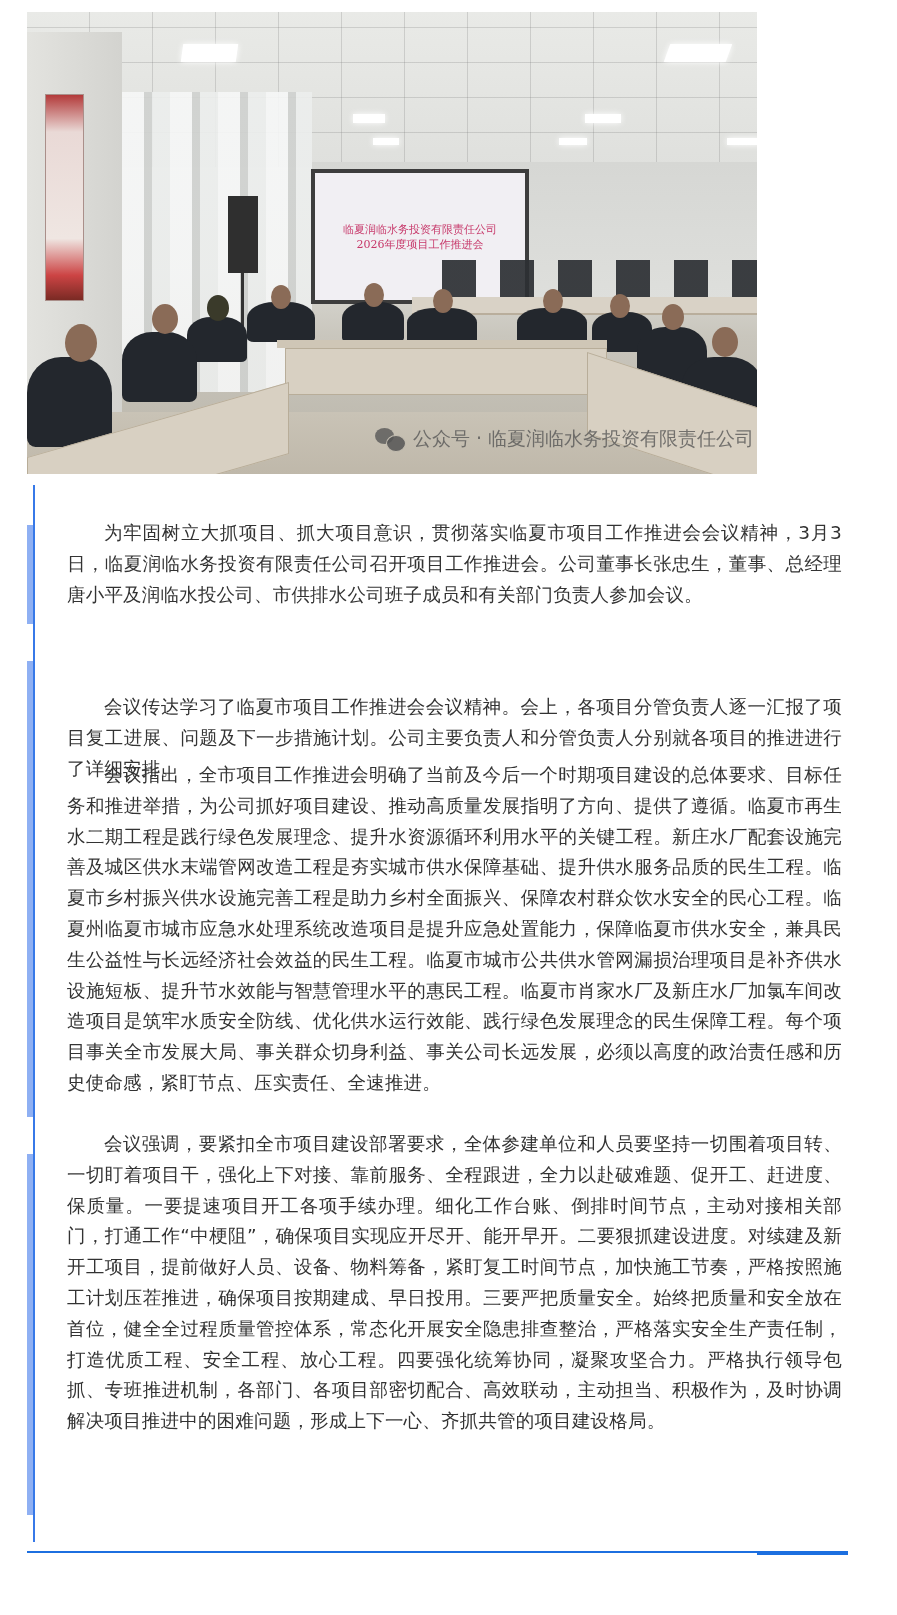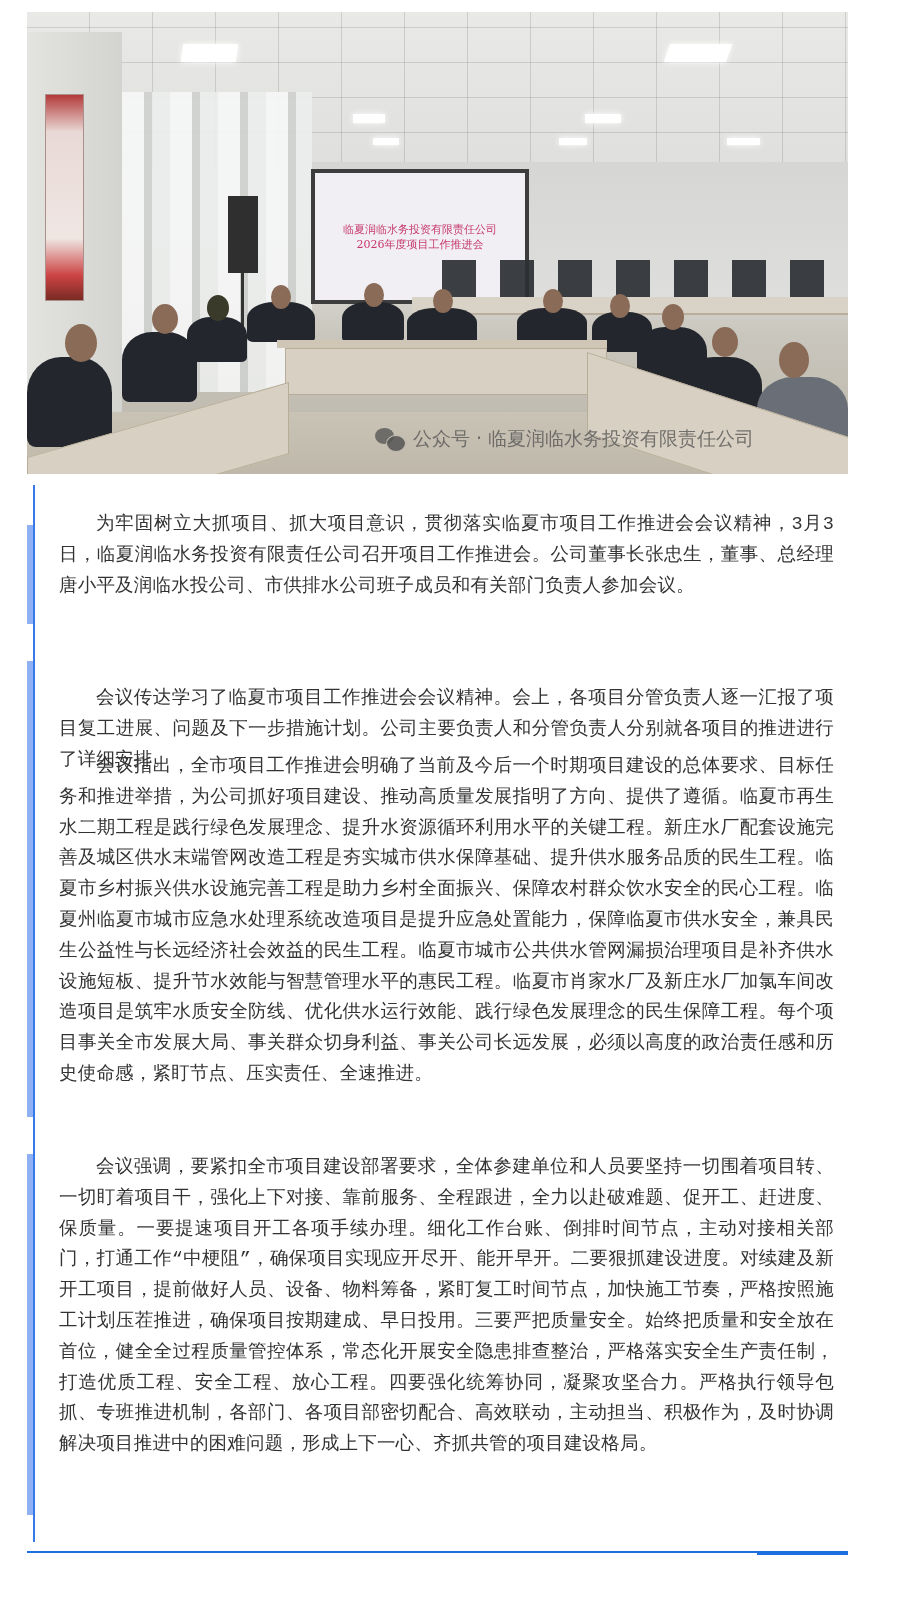--- a/index.html
+++ b/index.html
@@ -1,20 +1,20 @@
 <!DOCTYPE html>
 <html><head>
 <meta charset="utf-8">
 <style>
   html, body { margin:0; padding:0; background:#ffffff; }
   body { width:897px; height:1615px; position:relative; overflow:hidden;
          font-family:"DejaVu Sans","Liberation Sans",sans-serif; color:#333333; }
 
   
-  .photo { position:absolute; left:27px; top:12px; width:821px; height:462px; overflow:hidden;
+  .photo { position:absolute; left:27px; top:12px; width:730px; height:462px; overflow:hidden;
            background:linear-gradient(#d9dbd8 0%, #e6e7e4 30%, #dcdcd7 55%, #c9c6bd 70%, #b9b4a8 100%); }
   .ceiling { position:absolute; left:0; top:0; width:100%; height:155px;
              background:
                repeating-linear-gradient(90deg, rgba(0,0,0,0) 0 62px, rgba(120,120,120,.25) 62px 63px),
                repeating-linear-gradient(0deg, rgba(0,0,0,0) 0 34px, rgba(120,120,120,.25) 34px 35px),
                linear-gradient(#e9eae7,#dfe0dd); }
   .light { position:absolute; background:#ffffff; box-shadow:0 0 6px #fff; }
   .leftwall { position:absolute; left:0; top:20px; width:95px; height:442px; background:linear-gradient(90deg,#e3e3df,#d3d3cf); }
   .windows { position:absolute; left:95px; top:80px; width:190px; height:300px;
              background:repeating-linear-gradient(90deg,#f6f7f7 0 22px,#cfd1cf 22px 30px,#eceeed 30px 48px); opacity:.9; }
@@ -37,22 +37,22 @@
   .floor { position:absolute; left:0; top:400px; width:100%; height:62px; background:linear-gradient(#c9c3b6,#bfb8aa); }
   .watermark { position:absolute; left:348px; top:414px; display:flex; align-items:center; gap:8px;
                color:rgba(85,85,85,.78); font-size:19px; white-space:nowrap;justify-content:flex-end; }
   .wechat { width:30px; height:22px; position:relative; }
   .wechat .b1 { position:absolute; left:0; top:0; width:19px; height:16px; border-radius:50%; background:rgba(85,85,85,.78); }
   .wechat .b2 { position:absolute; left:11px; top:7px; width:18px; height:15px; border-radius:50%; background:rgba(85,85,85,.85); border:1px solid #c5bfb2; }
 
   
   .vline { position:absolute; left:33px; top:485px; width:2px; height:1057px; background:#3779e8; }
   .accent { position:absolute; left:27px; width:6px; background:#8fb0f3; }
-  .para { position:absolute; left:55px; width:775px; margin:4px; font-size:18.5px; line-height:30.8px;
-          color:#333333; text-align:justify; letter-spacing:0.2px;font-family:Liberation Mono, monospace; }
+  .para { position:absolute; left:55px; width:775px; margin:12px; font-size:18.5px; line-height:30.8px;
+          color:#333333; text-align:justify; letter-spacing:0.2px; }
   .para .t { text-indent:2em; display:block; }
   .bottom-rule { position:absolute; left:27px; top:1551px; width:821px; height:2px; background:#1c6fe0; }
   .bottom-rule-thick { position:absolute; left:757px; top:1551px; width:91px; height:4px; background:#1c6fe0; }
 </style>
 </head>
 <body>
 
 <div class="photo">
   <div class="ceiling"></div>
   <div class="light" style="left:155px;top:32px;width:55px;height:18px;transform:skewX(-8deg);"></div>
@@ -126,18 +126,18 @@
 
 <p class="para" style="top:506px;">
   <span class="t">为牢固树立大抓项目、抓大项目意识，贯彻落实临夏市项目工作推进会会议精神，3月3日，临夏润临水务投资有限责任公司召开项目工作推进会。公司董事长张忠生，董事、总经理唐小平及润临水投公司、市供排水公司班子成员和有关部门负责人参加会议。</span>
 </p>
 <p class="para" style="top:680px;">
   <span class="t">会议传达学习了临夏市项目工作推进会会议精神。会上，各项目分管负责人逐一汇报了项目复工进展、问题及下一步措施计划。公司主要负责人和分管负责人分别就各项目的推进进行了详细安排。</span>
 </p>
 <p class="para" style="top:748px;">
   <span class="t">会议指出，全市项目工作推进会明确了当前及今后一个时期项目建设的总体要求、目标任务和推进举措，为公司抓好项目建设、推动高质量发展指明了方向、提供了遵循。临夏市再生水二期工程是践行绿色发展理念、提升水资源循环利用水平的关键工程。新庄水厂配套设施完善及城区供水末端管网改造工程是夯实城市供水保障基础、提升供水服务品质的民生工程。临夏市乡村振兴供水设施完善工程是助力乡村全面振兴、保障农村群众饮水安全的民心工程。临夏州临夏市城市应急水处理系统改造项目是提升应急处置能力，保障临夏市供水安全，兼具民生公益性与长远经济社会效益的民生工程。临夏市城市公共供水管网漏损治理项目是补齐供水设施短板、提升节水效能与智慧管理水平的惠民工程。临夏市肖家水厂及新庄水厂加氯车间改造项目是筑牢水质安全防线、优化供水运行效能、践行绿色发展理念的民生保障工程。每个项目事关全市发展大局、事关群众切身利益、事关公司长远发展，必须以高度的政治责任感和历史使命感，紧盯节点、压实责任、全速推进。</span>
 </p>
-<p class="para" style="top:1149px;">
+<p class="para" style="top:1117px;">
   <span class="t">会议强调，要紧扣全市项目建设部署要求，全体参建单位和人员要坚持一切围着项目转、一切盯着项目干，强化上下对接、靠前服务、全程跟进，全力以赴破难题、促开工、赶进度、保质量。一要提速项目开工各项手续办理。细化工作台账、倒排时间节点，主动对接相关部门，打通工作“中梗阻”，确保项目实现应开尽开、能开早开。二要狠抓建设进度。对续建及新开工项目，提前做好人员、设备、物料筹备，紧盯复工时间节点，加快施工节奏，严格按照施工计划压茬推进，确保项目按期建成、早日投用。三要严把质量安全。始终把质量和安全放在首位，健全全过程质量管控体系，常态化开展安全隐患排查整治，严格落实安全生产责任制，打造优质工程、安全工程、放心工程。四要强化统筹协同，凝聚攻坚合力。严格执行领导包抓、专班推进机制，各部门、各项目部密切配合、高效联动，主动担当、积极作为，及时协调解决项目推进中的困难问题，形成上下一心、齐抓共管的项目建设格局。</span>
 </p>
 
 <div class="bottom-rule"></div>
 <div class="bottom-rule-thick"></div>
 
 </body></html>

